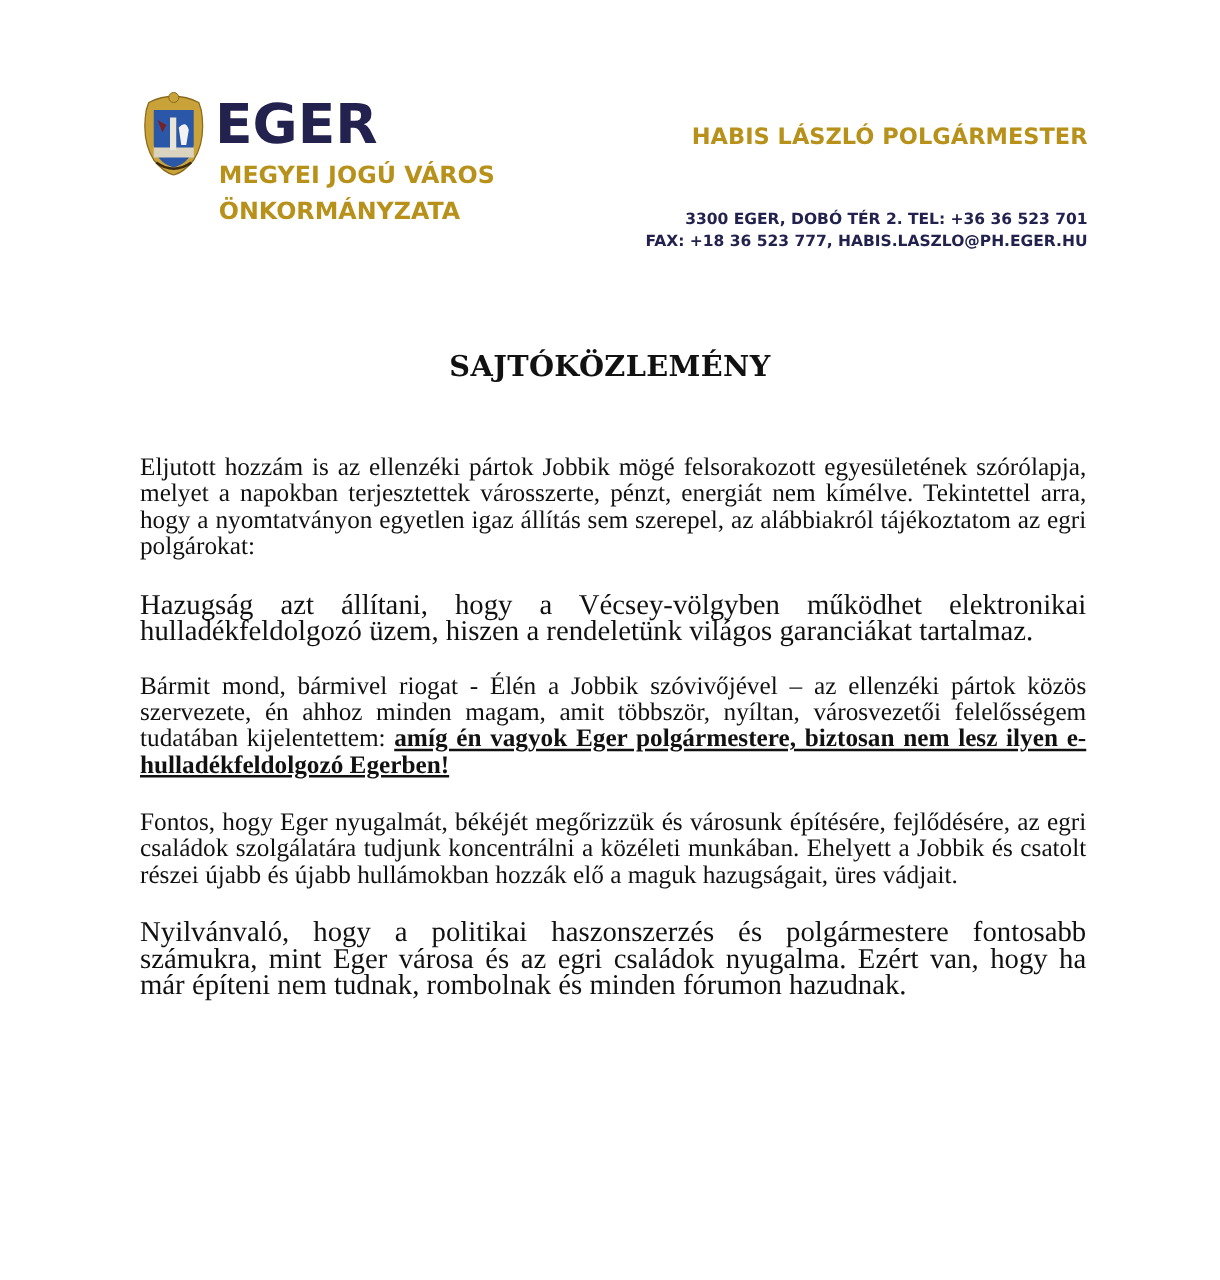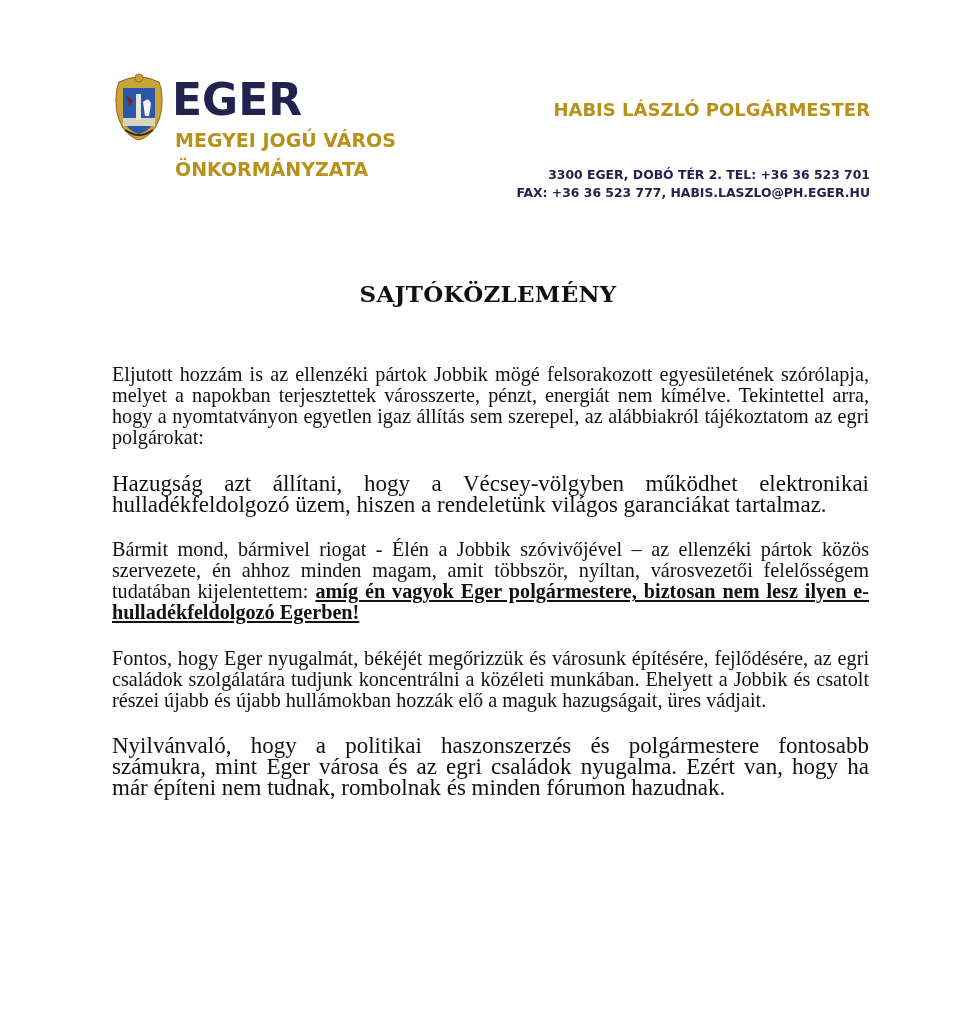--- a/index.html
+++ b/index.html
@@ -50,21 +50,21 @@
     </svg>
   </div>
 
   <div class="eger">EGER</div>
   <div class="sub1">MEGYEI JOGÚ VÁROS</div>
   <div class="sub2">ÖNKORMÁNYZATA</div>
 
   <div class="mayor">HABIS LÁSZLÓ POLGÁRMESTER</div>
   <div class="addr">
     <div>3300 EGER, DOBÓ TÉR 2. TEL: +36 36 523 701</div>
-    <div>FAX: +36 36 523 777, HABIS.LASZLO@PH.EGER.HU</div>
+    <div>FAX: +18 36 523 777, HABIS.LASZLO@PH.EGER.HU</div>
   </div>
 
   <div class="title">SAJTÓKÖZLEMÉNY</div>
 
   <div class="body">
     <p class="p1">Eljutott hozzám is az ellenzéki pártok Jobbik mögé felsorakozott egyesületének szórólapja, melyet a napokban terjesztettek városszerte, pénzt, energiát nem kímélve. Tekintettel arra, hogy a nyomtatványon egyetlen igaz állítás sem szerepel, az alábbiakról tájékoztatom az egri polgárokat:</p>
     <p class="p2">Hazugság azt állítani, hogy a Vécsey-völgyben működhet elektronikai hulladékfeldolgozó üzem, hiszen a rendeletünk világos garanciákat tartalmaz.</p>
     <p class="p3"><span>Bármit mond, bármivel riogat - Élén a Jobbik szóvivőjével – az ellenzéki pártok közös szervezete, én ahhoz minden magam, amit többször, nyíltan, városvezetői felelősségem tudatában kijelentettem: </span><span class="emph">amíg én vagyok Eger polgármestere, biztosan nem lesz ilyen e-hulladékfeldolgozó Egerben!</span></p>
     <p class="p4">Fontos, hogy Eger nyugalmát, békéjét megőrizzük és városunk építésére, fejlődésére, az egri családok szolgálatára tudjunk koncentrálni a közéleti munkában. Ehelyett a Jobbik és csatolt részei újabb és újabb hullámokban hozzák elő a maguk hazugságait, üres vádjait.</p>
     <p class="p5">Nyilvánvaló, hogy a politikai haszonszerzés és polgármestere fontosabb számukra, mint Eger városa és az egri családok nyugalma. Ezért van, hogy ha már építeni nem tudnak, rombolnak és minden fórumon hazudnak.</p>

